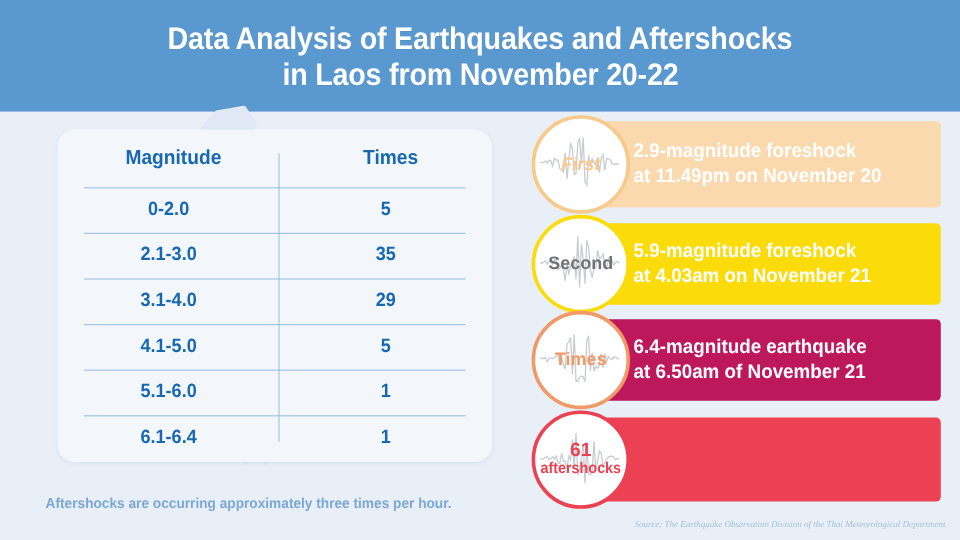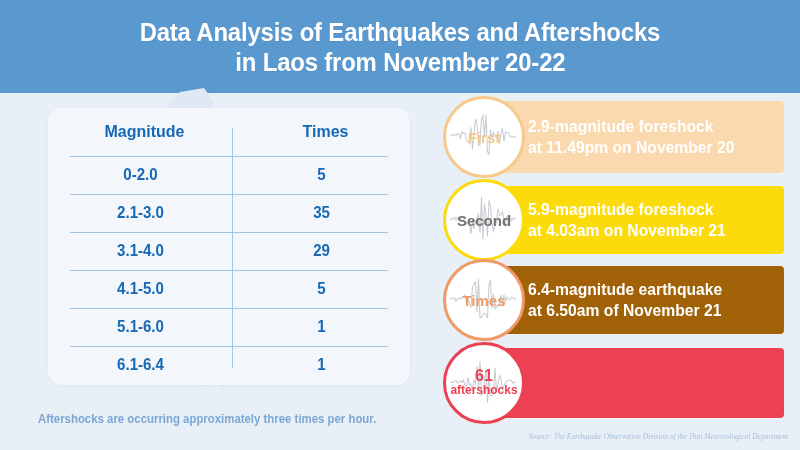--- a/index.html
+++ b/index.html
@@ -166,36 +166,36 @@
   <div id="cards">
       <div class="card" style="top: 101px; height: 72px; background: rgb(251, 217, 174);">
         <div class="txt">
           <span>2.9-magnitude foreshock</span>
           <span>at 11.49pm on November 20</span>
         </div>
         <div class="circle" style="border-color: rgb(247, 201, 138);">
           <svg viewBox="0 0 66 50">
             <polyline points="0.0,24.8 1.5,24.3 3.0,24.1 4.5,23.2 6.0,25.0 7.5,22.6 9.0,22.8 10.5,27.4 12.0,20.9 13.5,22.4 15.0,22.4 16.5,29.6 18.0,30.6 19.5,32.6 21.0,16.4 22.5,38.1 24.0,22.6 25.5,8.1 27.0,13.3 28.5,34.4 30.0,33.6 31.5,7.7 33.0,4.6 34.5,25.6 36.0,3.6 37.5,40.8 39.0,43.2 40.5,18.7 42.0,27.2 43.5,21.5 45.0,24.6 46.5,26.6 48.0,20.0 49.5,32.9 51.0,21.0 52.5,18.1 54.0,30.5 55.5,21.2 57.0,21.4 58.5,22.1 60.0,25.2 61.5,26.2 63.0,25.7 64.5,26.0 66.0,25.2" fill="none" stroke="#c9cdd2" stroke-width="1.1"></polyline>
           </svg>
-          <div class="lbl" style="color: rgb(247, 201, 138);">First</div>
+          <div class="lbl" style="color: rgb(247, 201, 138); font-style: italic;">First</div>
         </div>
       </div>
       <div class="card" style="top: 186px; height: 68px; background: rgb(252, 219, 10);">
         <div class="txt">
           <span>5.9-magnitude foreshock</span>
           <span>at 4.03am on November 21</span>
         </div>
         <div class="circle" style="border-color: rgb(252, 219, 10);">
           <svg viewBox="0 0 66 50">
             <polyline points="0.0,24.8 1.5,25.6 3.0,24.5 4.5,23.5 6.0,26.2 7.5,23.7 9.0,23.6 10.5,26.2 12.0,22.4 13.5,22.6 15.0,30.5 16.5,29.5 18.0,27.3 19.5,31.0 21.0,40.0 22.5,25.5 24.0,34.8 25.5,27.2 27.0,25.7 28.5,19.5 30.0,38.7 31.5,2.9 33.0,45.5 34.5,9.6 36.0,21.8 37.5,42.5 39.0,6.3 40.5,12.3 42.0,31.0 43.5,37.4 45.0,30.0 46.5,29.0 48.0,14.5 49.5,21.3 51.0,20.8 52.5,17.8 54.0,25.7 55.5,29.5 57.0,22.2 58.5,27.0 60.0,22.7 61.5,26.8 63.0,24.8 64.5,24.0 66.0,25.4" fill="none" stroke="#c9cdd2" stroke-width="1.1"></polyline>
           </svg>
           <div class="lbl" style="color: #737373;">Second</div>
         </div>
       </div>
-      <div class="card" style="top: 266px; height: 68px; background: #a16207;">
+      <div class="card" style="top: 266px; height: 68px; background: #be185d;">
         <div class="txt">
           <span>6.4-magnitude earthquake</span>
           <span>at 6.50am of November 21</span>
         </div>
         <div class="circle" style="border-color: rgb(240, 154, 103);">
           <svg viewBox="0 0 66 50">
             <polyline points="0.0,24.8 1.5,24.3 3.0,24.9 4.5,23.9 6.0,27.5 7.5,24.8 9.0,24.3 10.5,25.0 12.0,23.9 13.5,22.8 15.0,20.8 16.5,29.3 18.0,23.9 19.5,29.3 21.0,33.5 22.5,12.9 24.0,10.8 25.5,7.3 27.0,38.1 28.5,4.5 30.0,43.7 31.5,43.7 33.0,40.3 34.5,39.4 36.0,40.0 37.5,44.2 39.0,10.7 40.5,5.8 42.0,34.8 43.5,20.1 45.0,35.3 46.5,31.4 48.0,32.8 49.5,30.4 51.0,20.7 52.5,32.4 54.0,20.9 55.5,27.5 57.0,23.1 58.5,25.0 60.0,25.7 61.5,23.2 63.0,23.9 64.5,24.5 66.0,25.6" fill="none" stroke="#c9cdd2" stroke-width="1.1"></polyline>
           </svg>
           <div class="lbl" style="color: rgb(240, 154, 103);">Times</div>
         </div>

